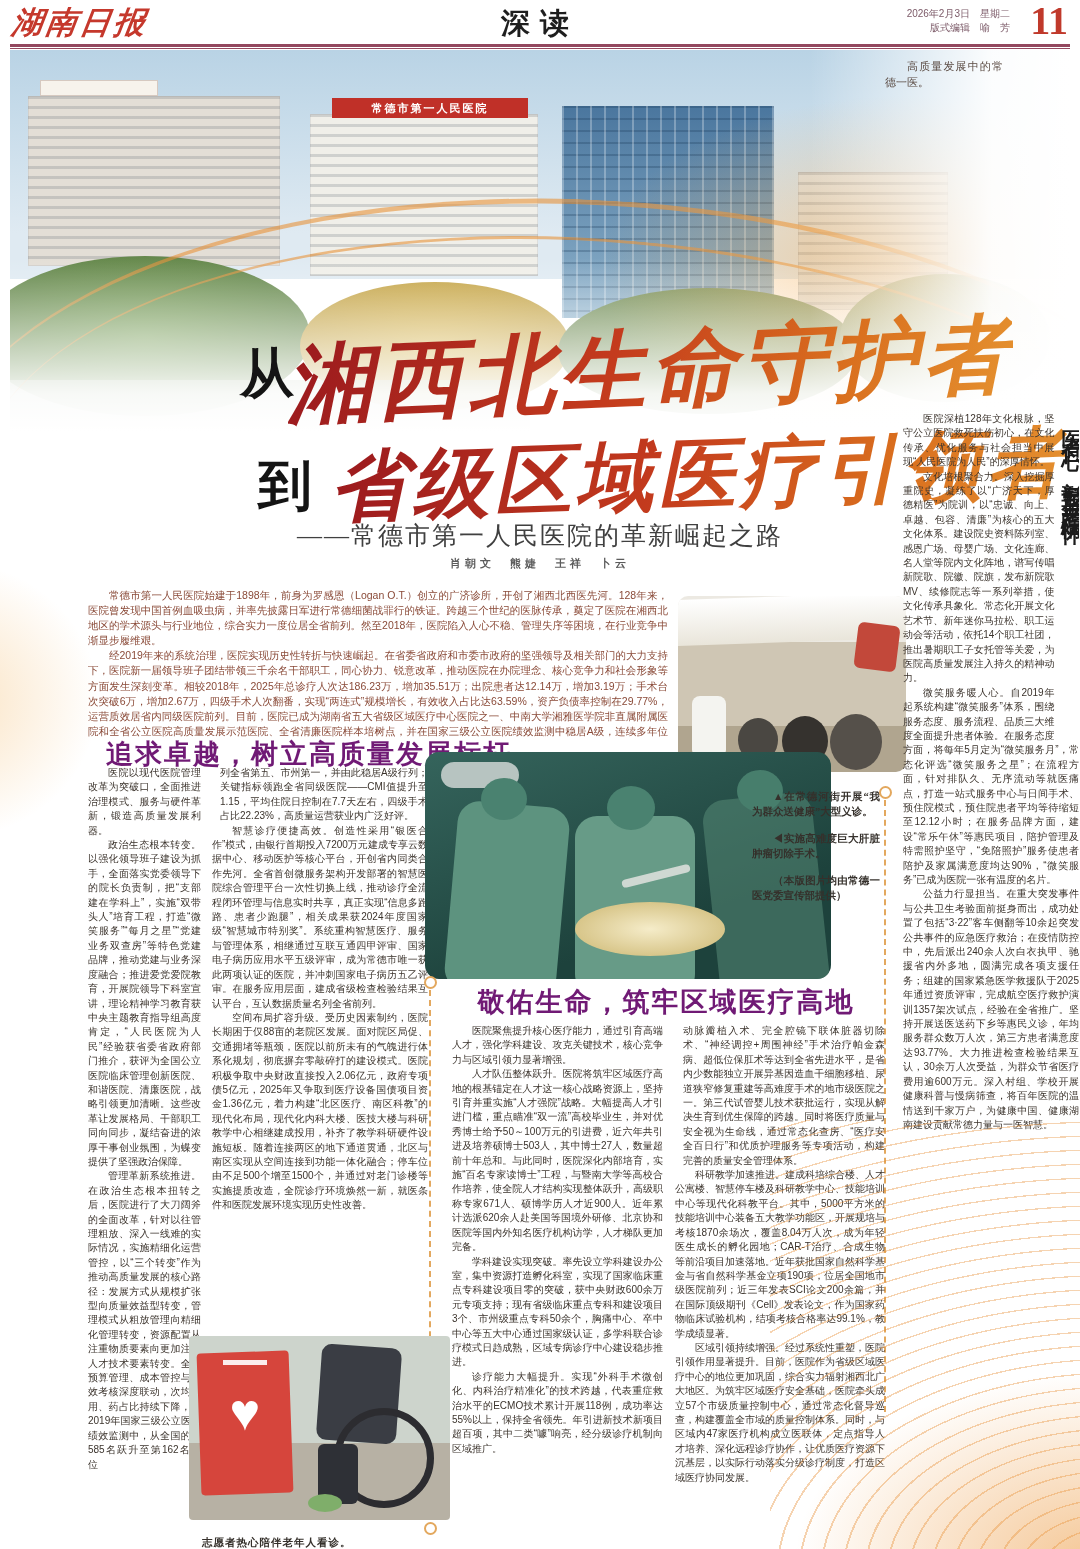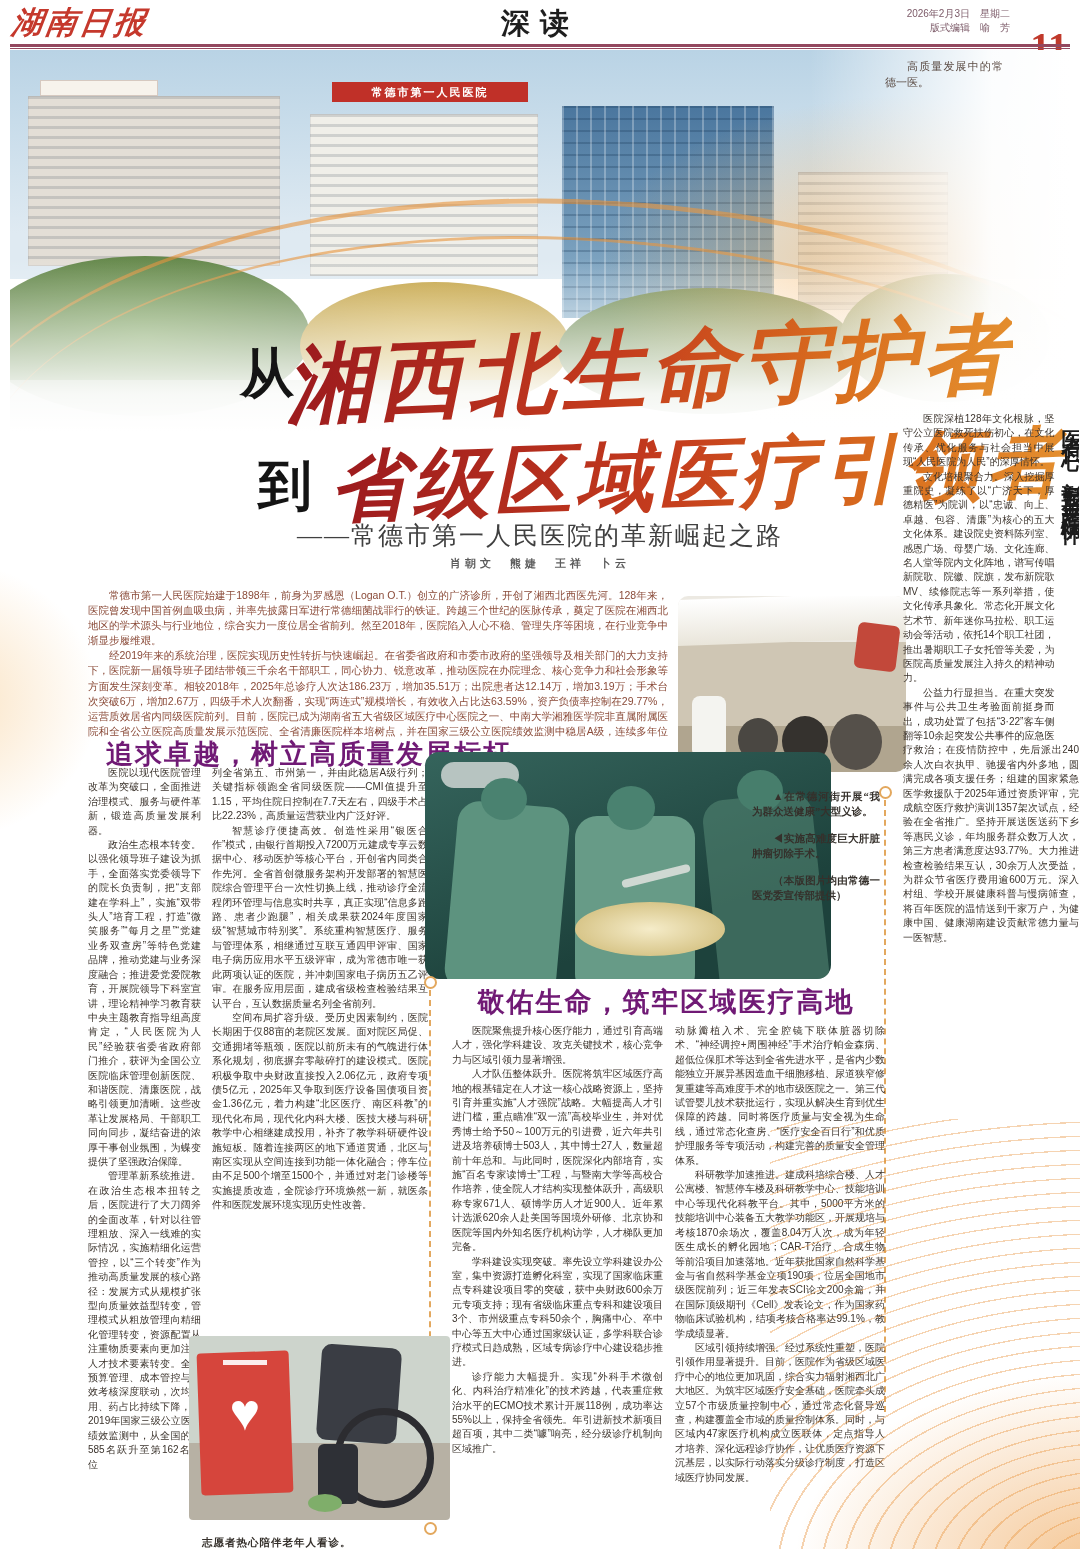--- a/index.html
+++ b/index.html
@@ -5,21 +5,21 @@
   html,body{margin:0;padding:0;background:#fff;}
   #page{position:relative;width:1080px;height:1549px;overflow:hidden;background:#fff;
         font-family:"Liberation Sans",sans-serif;color:#3b332c;}
   .abs{position:absolute;}
   
   .masthead{font-family:"DejaVu Serif",serif;font-style:italic;font-weight:bold;
             color:#c5382c;font-size:31px;letter-spacing:3px;transform:skewX(-8deg);}
   .section-title{font-family:"Liberation Serif",serif;font-weight:bold;color:#1e1e1e;
                  font-size:29px;letter-spacing:10px;}
   .dateline{font-size:10px;line-height:14px;color:#7c5a68;text-align:right;}
-  .pagenum{font-family:"Liberation Serif",serif;font-weight:bold;color:#c0392b;font-size:40px;line-height:40px;margin-top:26px;}
+  .pagenum{font-family:"Liberation Serif",serif;font-weight:bold;color:#c0392b;font-size:40px;line-height:40px;}
   .rule{background:#93485f;}
   
   #hero{left:10px;top:50px;width:1060px;height:382px;overflow:hidden;}
   .sky{left:0;top:0;width:100%;height:60%;background:linear-gradient(#b9d3e5,#dfeaf2 80%);}
   .bld{box-shadow:0 0 0 1px rgba(120,130,140,.15) inset;}
   .stripes{background-image:repeating-linear-gradient(180deg,rgba(90,100,110,.22) 0 3px,transparent 3px 10px);}
   .glass{background:linear-gradient(180deg,#4a769e,#8fb3cc);
          background-image:repeating-linear-gradient(90deg,rgba(255,255,255,.28) 0 2px,transparent 2px 14px),
                           repeating-linear-gradient(180deg,rgba(20,50,80,.25) 0 2px,transparent 2px 12px),
                           linear-gradient(180deg,#4a769e,#8fb3cc);}
@@ -31,21 +31,21 @@
   
   .brush{font-family:"DejaVu Serif",serif;font-weight:bold;font-style:italic;letter-spacing:5px;
          color:#b5321f;background:linear-gradient(105deg,#9e1c1e 5%,#c43b1d 45%,#d96e1e 75%,#e59230);
          -webkit-background-clip:text;-webkit-text-fill-color:transparent;white-space:nowrap;}
   .conn{font-family:"DejaVu Serif",serif;font-weight:bold;color:#141414;font-size:54px;}
   .subtitle{font-family:"Liberation Serif",serif;font-size:25px;color:#404040;letter-spacing:2px;text-align:center;}
   .byline{font-size:11px;font-weight:bold;color:#5c5c5c;letter-spacing:4px;text-align:center;}
   
   .txt{font-size:10px;line-height:14.4px;text-align:justify;color:#3b332c;overflow:hidden;}
   .txt p{margin:0;text-indent:2em;}
-  .cont p:first-child{text-indent:0;}
+  .cont p:first-child{text-indent:0;margin-left:8px;}
   .intro{font-size:10.5px;line-height:15.1px;color:#8a4a38;text-align:justify;overflow:hidden;}
   .intro p{margin:0;text-indent:2em;}
   .colhead{font-family:"Liberation Serif",serif;font-weight:bold;color:#701a75;
            font-size:27px;letter-spacing:2px;white-space:nowrap;}
   .vhead{writing-mode:vertical-rl;font-family:"Liberation Serif",serif;font-weight:bold;
          color:#1b1b1b;font-size:21px;letter-spacing:6px;float:right;height:312px;margin:2px 0 8px 10px;}
   .caps{font-size:10.5px;line-height:14.5px;color:#35302b;font-weight:bold;text-align:justify;font-family:Liberation Serif, serif;}
   .caps p{margin:0 0 13px;text-indent:2em;}
   .photocap{font-size:11px;line-height:16px;color:#5a4a42;text-indent:2em;text-align:justify;}
   .vcap{font-size:10.5px;font-weight:bold;color:#35302b;letter-spacing:1px;margin-top:12px;}
@@ -72,21 +72,21 @@
   </div>
   <div class="abs pagenum" style="right:12px;top:1px;">11</div>
   <div class="abs rule" style="left:10px;right:10px;top:44px;height:2.5px;"></div>
   <div class="abs rule" style="left:10px;right:10px;top:48px;height:1px;"></div>
 
   <div class="abs ph" id="hero">
     <div class="abs sky"></div>
     <div class="abs bld stripes" style="left:18px;top:46px;width:252px;height:170px;background-color:#e3ded6;"></div>
     <div class="abs" style="left:30px;top:30px;width:118px;height:16px;background:#f7f3ec;box-shadow:0 0 0 1px #d6c9c0 inset;"></div>
     <div class="abs bld stripes" style="left:300px;top:64px;width:228px;height:162px;background-color:#f0efe9;"></div>
-    <div class="abs sign" style="left:322px;top:32px;width:196px;height:20px;font-size:11px;line-height:20px;letter-spacing:2px;">常德市第一人民医院</div>
+    <div class="abs sign" style="left:322px;top:48px;width:196px;height:20px;font-size:11px;line-height:20px;letter-spacing:2px;">常德市第一人民医院</div>
     <div class="abs glass" style="left:552px;top:56px;width:212px;height:212px;"></div>
     <div class="abs bld stripes" style="left:788px;top:122px;width:150px;height:138px;background-color:#dfe3e4;"></div>
     <div class="abs blob" style="left:-30px;top:206px;width:330px;height:160px;background:radial-gradient(#7ba05c,#5d7f46);"></div>
     <div class="abs blob" style="left:290px;top:232px;width:270px;height:128px;background:radial-gradient(#d7b653,#bb9a3c);"></div>
     <div class="abs blob" style="left:548px;top:238px;width:300px;height:126px;background:radial-gradient(#7d9a5e,#66834c);"></div>
     <div class="abs blob" style="left:830px;top:224px;width:210px;height:128px;background:radial-gradient(#8aa571,#74905c);"></div>
     <div class="abs" style="left:0;top:330px;width:520px;height:52px;background:#b8c5b1;opacity:.7;"></div>
     <div class="abs arc" style="left:-80px;top:150px;width:1320px;height:640px;transform:rotate(3deg);"></div>
     <div class="abs arc" style="left:-40px;top:190px;width:1280px;height:600px;transform:rotate(5deg);border-top-width:3px;"></div>
     <div class="abs ribbon" style="right:-60px;top:30px;width:560px;height:380px;background:radial-gradient(ellipse at 60% 50%,rgba(243,173,84,.55),rgba(243,173,84,0) 65%);"></div>
@@ -164,20 +164,21 @@
       <p>动脉瓣植入术、完全腔镜下联体脏器切除术、“神经调控+周围神经”手术治疗帕金森病、超低位保肛术等达到全省先进水平，是省内少数能独立开展异基因造血干细胞移植、尿道狭窄修复重建等高难度手术的地市级医院之一。第三代试管婴儿技术获批运行，实现从解决生育到优生保障的跨越。同时将医疗质量与安全视为生命线，通过常态化查房、“医疗安全百日行”和优质护理服务等专项活动，构建完善的质量安全管理体系。</p>
       <p>科研教学加速推进。建成科培综合楼、人才公寓楼、智慧停车楼及科研教学中心、技能培训中心等现代化科教平台。其中，5000平方米的技能培训中心装备五大教学功能区，开展规培与考核1870余场次，覆盖8.04万人次，成为年轻医生成长的孵化园地；CAR-T治疗、合成生物等前沿项目加速落地。近年获批国家自然科学基金与省自然科学基金立项190项，位居全国地市级医院前列；近三年发表SCI论文200余篇，并在国际顶级期刊《Cell》发表论文，作为国家药物临床试验机构，结项考核合格率达99.1%，教学成绩显著。</p>
       <p>区域引领持续增强。经过系统性重塑，医院引领作用显著提升。目前，医院作为省级区域医疗中心的地位更加巩固，综合实力辐射湘西北广大地区。为筑牢区域医疗安全基础，医院牵头成立57个市级质量控制中心，通过常态化督导巡查，构建覆盖全市域的质量控制体系。同时，与区域内47家医疗机构成立医联体，定点指导人才培养、深化远程诊疗协作，让优质医疗资源下沉基层，以实际行动落实分级诊疗制度，打造区域医疗协同发展。</p>
     </div>
 
   <div class="abs txt" style="left:903px;top:412px;width:176px;height:1006px;">
     <div class="vhead">医者仁心，彰显百年老院情怀</div>
     <div>
         <p>医院深植128年文化根脉，坚守公立医院救死扶伤初心，在文化传承、优化服务与社会担当中展现“人民医院为人民”的深厚情怀。</p>
         <p>文化培根聚合力。深入挖掘厚重院史，凝练了以“广济天下，厚德精医”为院训，以“忠诚、向上、卓越、包容、清廉”为核心的五大文化体系。建设院史资料陈列室、感恩广场、母婴广场、文化连廊、名人堂等院内文化阵地，谱写传唱新院歌、院徽、院旗，发布新院歌MV、续修院志等一系列举措，使文化传承具象化。常态化开展文化艺术节、新年迷你马拉松、职工运动会等活动，依托14个职工社团，推出暑期职工子女托管等关爱，为医院高质量发展注入持久的精神动力。</p>
+        <p>微笑服务暖人心。自2019年起系统构建“微笑服务”体系，围绕服务态度、服务流程、品质三大维度全面提升患者体验。在服务态度方面，将每年5月定为“微笑服务月”，常态化评选“微笑服务之星”；在流程方面，针对排队久、无序流动等就医痛点，打造一站式服务中心与日间手术、预住院模式，预住院患者平均等待缩短至12.12小时；在服务品牌方面，建设“常乐午休”等惠民项目，陪护管理及特需照护坚守，“免陪照护”服务使患者陪护及家属满意度均达90%，“微笑服务”已成为医院一张有温度的名片。</p>
         <p>公益力行显担当。在重大突发事件与公共卫生考验面前挺身而出，成功处置了包括“3·22”客车侧翻等10余起突发公共事件的应急医疗救治；在疫情防控中，先后派出240余人次白衣执甲、驰援省内外多地，圆满完成各项支援任务；组建的国家紧急医学救援队于2025年通过资质评审，完成航空医疗救护演训1357架次试点，经验在全省推广。坚持开展送医送药下乡等惠民义诊，年均服务群众数万人次，第三方患者满意度达93.77%。大力推进检查检验结果互认，30余万人次受益，为群众节省医疗费用逾600万元。深入村组、学校开展健康科普与慢病筛查，将百年医院的温情送到千家万户，为健康中国、健康湖南建设贡献常德力量与一医智慧。</p>
       </div>
   </div>
 
   <div class="abs ph" id="volph" style="left:189px;top:1336px;width:261px;height:184px;">
     <div class="abs" style="left:10px;top:16px;width:92px;height:142px;background:#d6453c;border-radius:4px;transform:rotate(-2deg);"></div>
     <div class="abs" style="left:24px;top:44px;width:64px;height:64px;color:#fff;font-size:52px;line-height:64px;text-align:center;">♥</div>
     <div class="abs" style="left:34px;top:24px;width:44px;height:5px;background:rgba(255,255,255,.9);"></div>
     <div class="abs" style="left:130px;top:10px;width:80px;height:96px;background:#3a3d44;border-radius:10px;transform:rotate(4deg);"></div>
     <div class="abs" style="right:16px;bottom:12px;width:86px;height:86px;border:7px solid #2c2c30;border-radius:50%;background:transparent;"></div>

